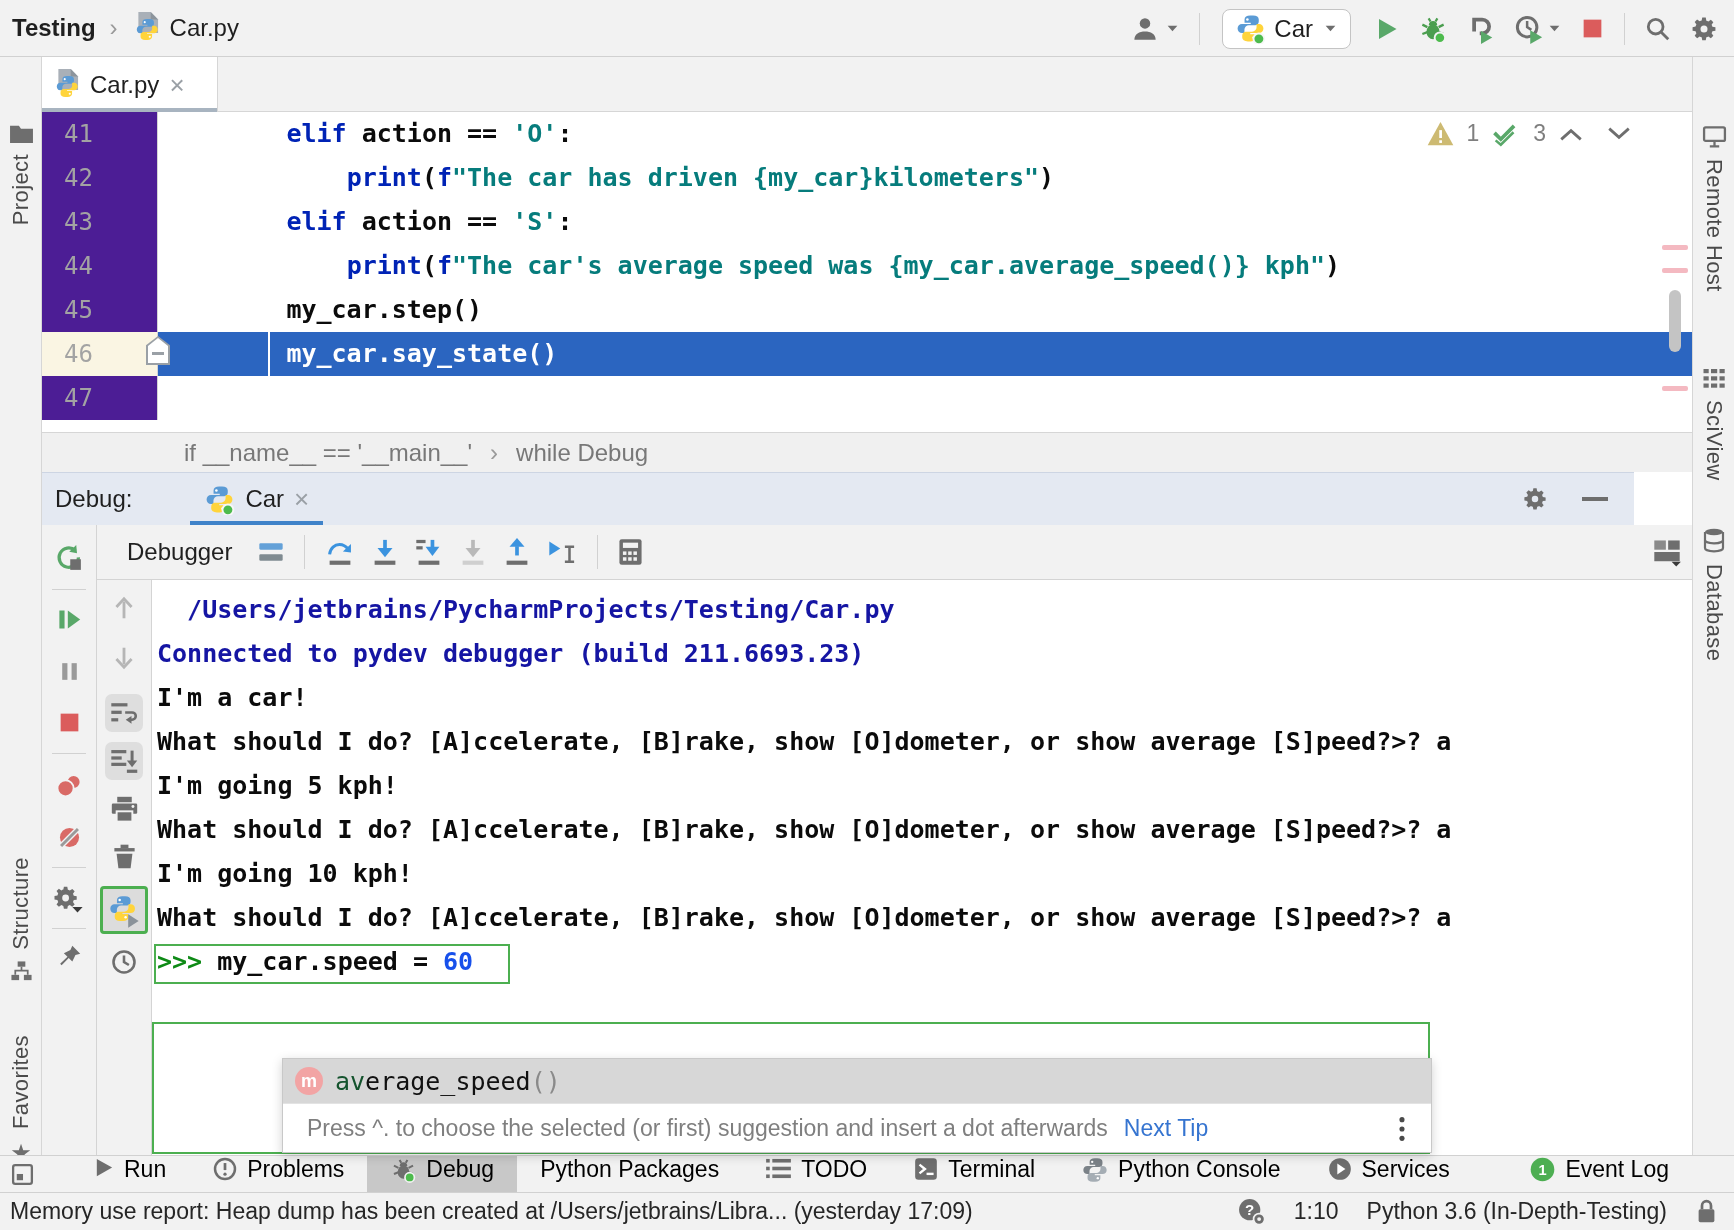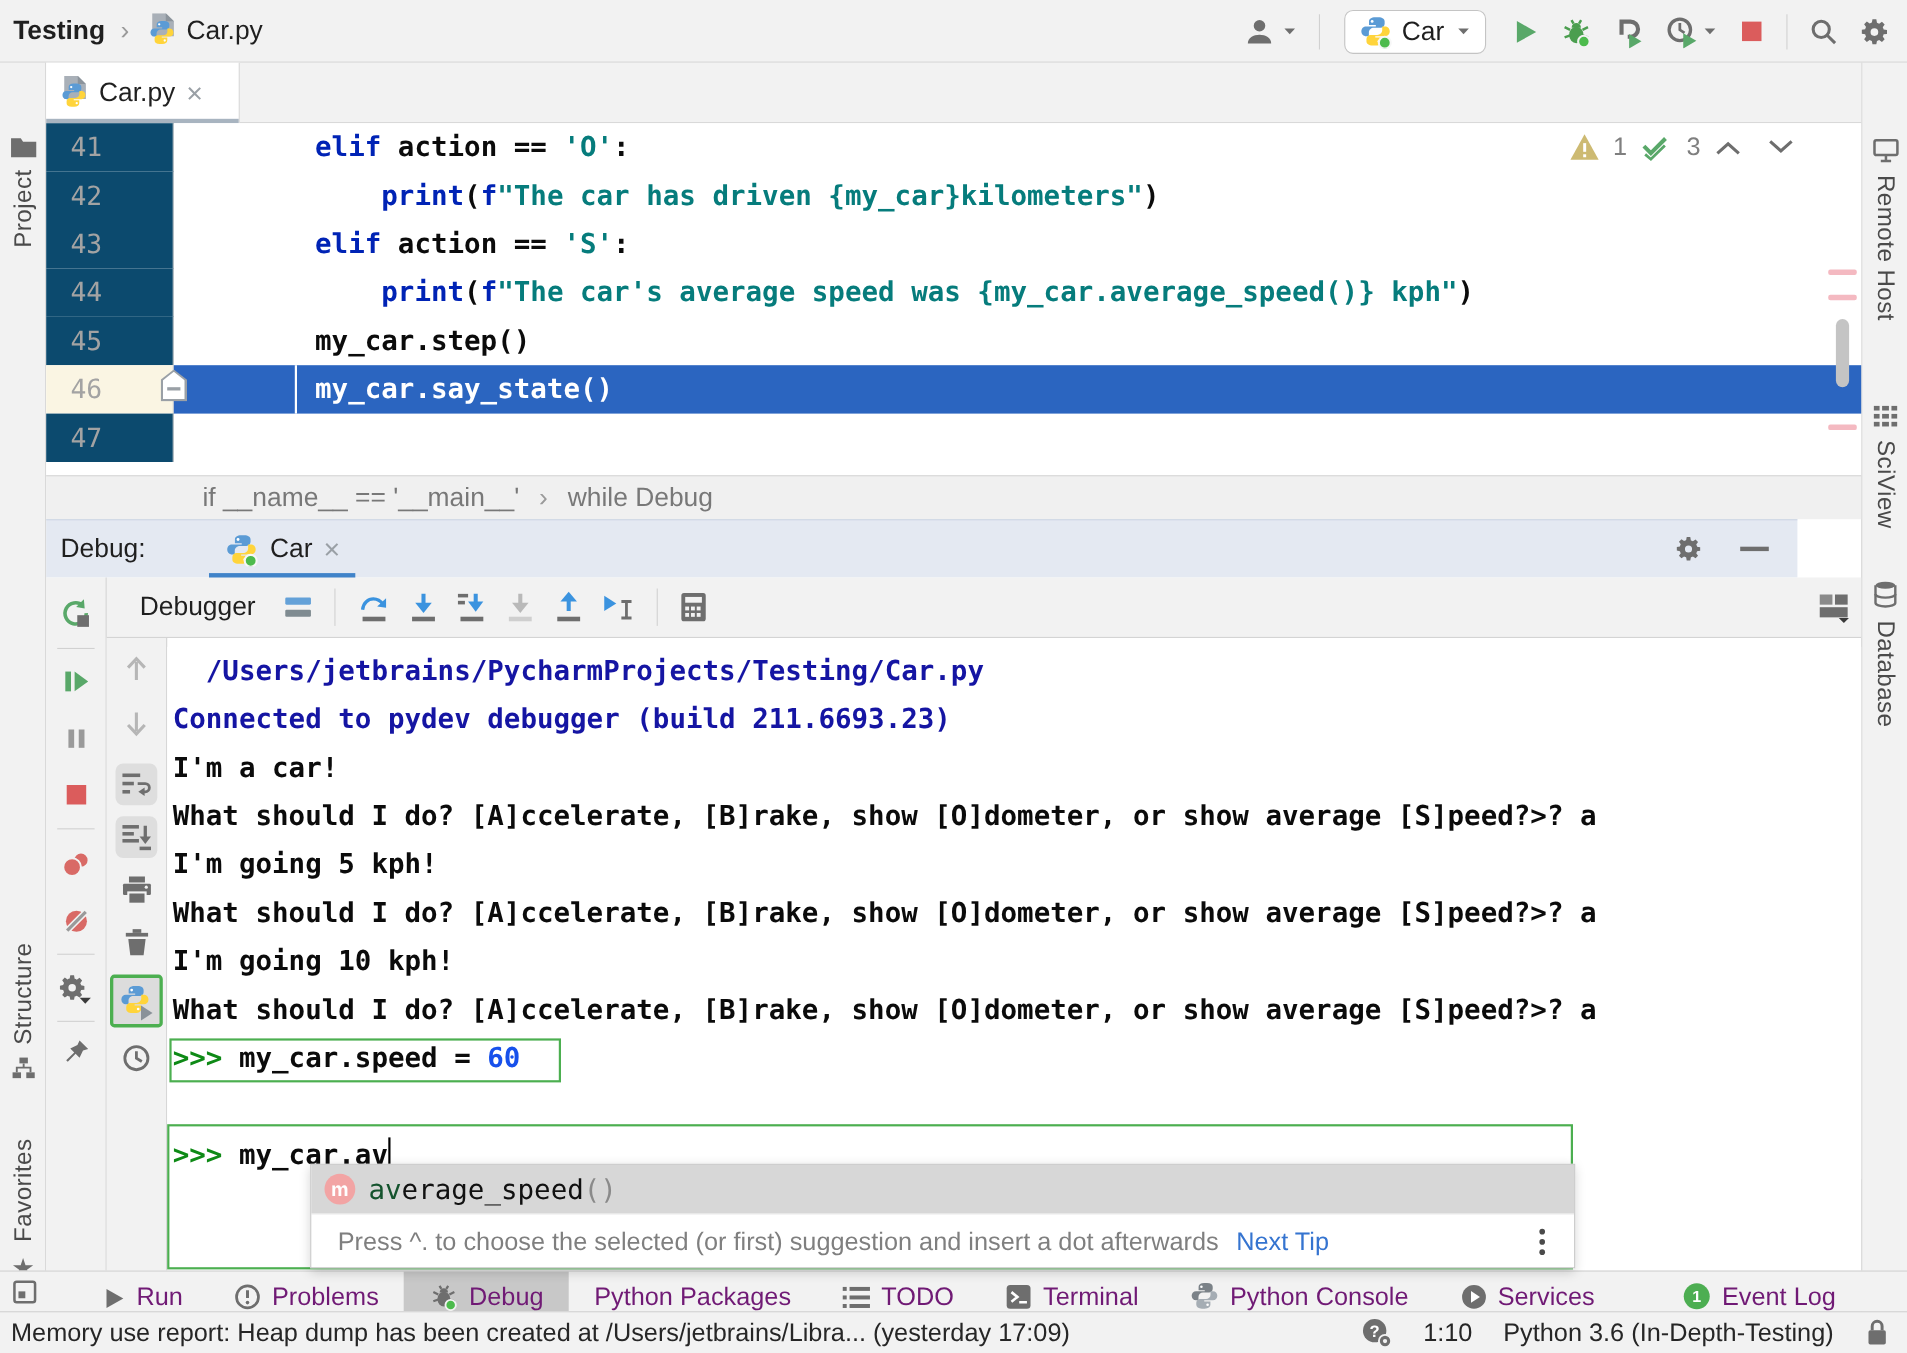--- a/index.html
+++ b/index.html
@@ -36,21 +36,21 @@
   .tabbar { left:42px; top:57px; width:1650px; height:55px; background:#f2f2f2; border-bottom:1px solid #d6d6d6; }
   .etab { position:absolute; left:0; top:0; width:176px; height:55px; background:#fff;
           border-right:1px solid #d6d6d6; display:flex; align-items:center; padding:0 10px; }
   .etab .lbl { font-size:24px; margin:0 10px 0 8px; }
   .etab .underline { position:absolute; left:0; bottom:0; width:100%; height:4px; background:#a8b4c0; }
   .close-x { color:#9aa0a6; font-size:26px; line-height:20px; }
 
   
   .editor { left:42px; top:112px; width:1650px; height:320px; background:#fff; }
   .crow { position:absolute; left:0; width:1650px; height:44px; }
-  .gnum { position:absolute; left:0; top:0; width:116px; height:44px; background:#0c4a6e;
+  .gnum { position:absolute; left:0; top:0; width:116px; height:44px; background:#4c1d95;
           border-right:1px solid #d4d4d4; color:#a3a3a3; font-size:24px; line-height:44px;
           padding-left:22px; font-family:"DejaVu Sans Mono", monospace; }
   .ccode { position:absolute; left:116px; top:0; width:1534px; height:44px; line-height:44px;
            white-space:pre; font-family:"DejaVu Sans Mono", monospace; font-size:25px; font-weight:bold;
            padding-left:8px; }
   .crow.cur .gnum { background:#faf5e3; }
   .crow.cur .ccode { background:#2b65c0; color:#fff; }
   .crow.cur .ccode::after { content:""; position:absolute; left:110px; top:0; width:2px; height:44px; background:#ffffff; }
   .c-kw { color:#0023b5; } .c-str { color:#067c7c; } .c-pl { color:#0b0b0b; } .c-wht { color:#fff; }
   .marker { position:absolute; left:104px; top:224px; width:24px; height:29px; z-index:3;
@@ -116,21 +116,21 @@
   .pop-row2 { height:50px; display:flex; align-items:center; padding:0 24px; border-top:1px solid #e3e3e3;
               color:#7f7f7f; font-size:23px; }
   .next-tip { color:#3574d0; margin-left:16px; }
   .kebab { margin-left:auto; }
 
   
   .bstripe { left:0; top:1155px; width:1734px; height:37px; background:#f2f2f2; border-top:1px solid #d1d1d1;
              display:flex; align-items:center; }
   .switcher { margin-left:10px; display:flex; }
   #btabs { display:flex; align-items:center; height:100%; margin-left:34px; flex:1; }
-  .btab { display:flex; align-items:flex-end; gap:9px; height:100%; padding:0 23px; font-size:23px; color:#701a75; }
+  .btab { display:flex; align-items:flex-start; gap:9px; height:100%; padding:0 23px; font-size:23px; color:#000000; }
   .btab.sel { background:#c8c8c8; }
   .btab.right { margin-left:auto; margin-right:42px; }
 
   
   .statusbar { left:0; top:1192px; width:1734px; height:38px; background:#f2f2f2; border-top:1px solid #d1d1d1;
                display:flex; align-items:center; font-size:23px; color:#262626; }
   .statusbar .msg { margin-left:10px; }
   .sb-right { margin-left:auto; display:flex; align-items:center; gap:28px; padding-right:16px; }
 </style>
 </head>
@@ -629,21 +629,20 @@
       <div class="cline"><span class="c-sys">  /Users/jetbrains/PycharmProjects/Testing/Car.py</span></div>
       <div class="cline"><span class="c-sys">Connected to pydev debugger (build 211.6693.23)</span></div>
       <div class="cline"><span class="c-out">I'm a car!</span></div>
       <div class="cline"><span class="c-out">What should I do? [A]ccelerate, [B]rake, show [O]dometer, or show average [S]peed?&gt;? a</span></div>
       <div class="cline"><span class="c-out">I'm going 5 kph!</span></div>
       <div class="cline"><span class="c-out">What should I do? [A]ccelerate, [B]rake, show [O]dometer, or show average [S]peed?&gt;? a</span></div>
       <div class="cline"><span class="c-out">I'm going 10 kph!</span></div>
       <div class="cline"><span class="c-out">What should I do? [A]ccelerate, [B]rake, show [O]dometer, or show average [S]peed?&gt;? a</span></div>
       <div class="cline"><span class="c-prompt">&gt;&gt;&gt; </span><span class="c-out">my_car.speed = </span><span class="c-num">60</span></div>
       <div class="cline"><span class="c-out"></span></div>
-      <div class="cline"><span class="c-prompt">&gt;&gt;&gt; </span><span class="c-out">my_car.av</span><span class="caret"></span></div>
     </div>
 
   <div class="gbox" style="left:154px; top:944px; width:356px; height:40px;"></div>
   <div class="gbox" style="left:152px; top:1022px; width:1278px; height:132px;"></div>
 
   <div class="popup abs">
     <div class="pop-row1">
       <span class="m-ic">m</span>
       <span class="pop-code">
         <span class="p-match">av</span><span class="p-rest">erage_speed</span><span class="p-suf">()</span>

